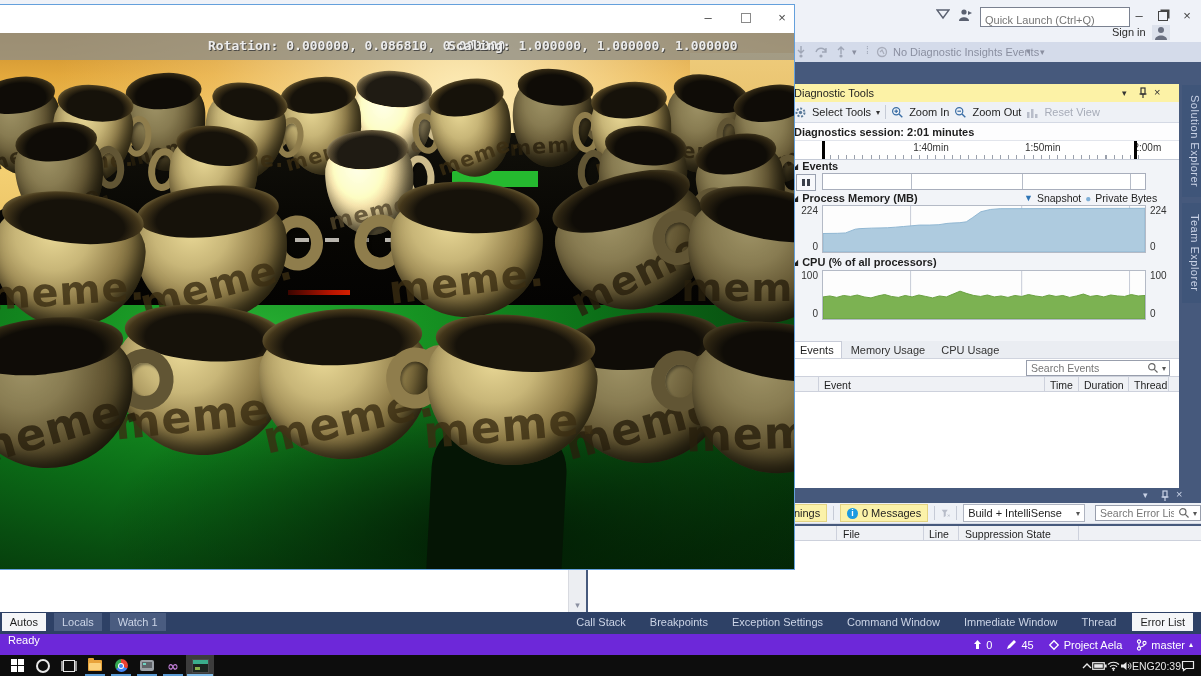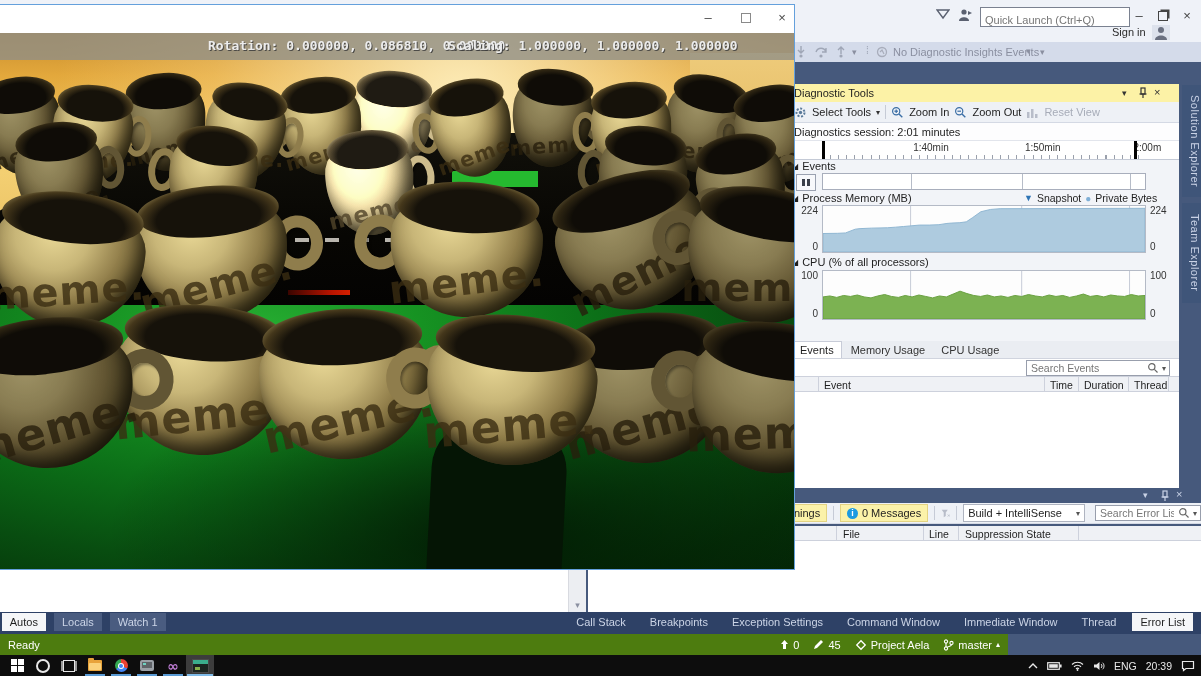--- a/index.html
+++ b/index.html
@@ -25,21 +25,21 @@
   .dtitle{left:0;top:0;width:100%;height:18px;background:#FCF2A6;display:flex;align-items:center;padding-left:6px;box-sizing:border-box}
   .dtoolbar{left:0;top:18px;width:100%;height:21px;background:#EEF1F6;border-bottom:1px solid #D4D9E4;display:flex;align-items:center;gap:5px;padding-left:6px;box-sizing:border-box}
   .dsession{left:0;top:39px;width:100%;height:18px;background:#FDFDFE;border-bottom:1px solid #E2E5EC;display:flex;align-items:center;padding-left:6px;box-sizing:border-box}
   .ruler{left:0;top:57px;width:100%;height:18px;background:#FFF;border-bottom:1px solid #C4CAD6}
   .ruler-plot{left:34px;top:0;width:324px;height:18px;
      background:repeating-linear-gradient(90deg,#9AA0AC 0 1px,transparent 1px 8.1px) bottom/100% 4px no-repeat}
   .rlabel{position:absolute;top:1px;font-size:10px;color:#333;padding-left:3px;white-space:nowrap}
   .rmarker{position:absolute;top:0;width:3px;height:18px;background:#000}
   .sechdr{display:flex;align-items:center;gap:4px;padding-left:4px;box-sizing:border-box;width:100%;height:14px}
   .tri{font-size:8px;color:#1E1E1E}
-  .bold11{font-size:11px;font-weight:normal;color:#1E1E1E;white-space:nowrap}
+  .bold11{font-size:11px;font-weight:bold;color:#1E1E1E;white-space:nowrap}
   .evt-row{left:0;top:89px;width:100%;height:18px}
   .pausebtn{left:8px;top:1px;width:18px;height:15px;border:1px solid #9AA1B0;background:#F7F8FB;display:flex;align-items:center;justify-content:center;gap:2px}
   .pausebtn i{display:block;width:3px;height:7px;background:#3A3F4A}
   .evt-track{left:34px;top:0;width:324px;height:17px;border:1px solid #A8AEBC;background:#fff;box-sizing:border-box}
   .ediv{position:absolute;top:0;width:1px;height:100%;background:#B6BCC8}
   .chartbox{left:34px;width:324px;border:1px solid #B4BAC6;background:#FDFDFD;box-sizing:border-box}
   .chartbox svg{display:block;width:100%;height:100%}
   .ylab{font-size:10px;color:#333;white-space:nowrap}
   .dtabs{left:0;top:257px;width:100%;height:17px;background:#EAEDF2;display:flex;align-items:flex-end;padding-left:4px;box-sizing:border-box;gap:2px}
   .dtab{font-size:11px;color:#333;padding:2px 7px 2px}
@@ -64,29 +64,29 @@
   
   .apanel{left:0;top:565px;width:585px;height:47px;background:#fff}
   .ascroll{left:568px;top:0;width:17px;height:47px;background:#ECEEF2;border-left:1px solid #D8DAE0}
   .ascroll .arr{position:absolute;bottom:2px;left:0;width:17px;text-align:center;color:#8A8FA0;font-size:9px}
 
   
   .btabs{left:0;top:612px;width:1201px;height:22px;background:#2E4166;display:flex;align-items:flex-start;padding-top:1px;box-sizing:border-box}
   .btab{font-size:11px;color:#CBD4E6;padding:3px 8px;margin-right:8px;white-space:nowrap}
   .btab.boxed{background:#4A5C80}
   .btab.active{background:#F5F6F8;color:#1E1E1E}
-  .statusbar{left:0;top:634px;width:1008px;height:21px;background:#4d7c0f;color:#fff;display:flex;align-items:center;font-size:11px}
+  .statusbar{left:0;top:634px;width:1201px;height:21px;background:#6d28d9;color:#fff;display:flex;font-size:11px}
   .sb-right{position:absolute;right:8px;top:0;height:21px;display:flex;align-items:center;gap:14px}
   .sb-item{display:flex;align-items:center;gap:4px;white-space:nowrap}
   .taskbar{left:0;top:655px;width:1201px;height:21px;background:#0D0D0D;display:flex;align-items:center}
   .tslot{width:26px;height:21px;display:flex;align-items:center;justify-content:center;position:relative}
   .tslot.run::after{content:"";position:absolute;left:3px;right:3px;bottom:0;height:2px;background:#5A9BD5}
   .tslot.active{background:#3C3C3C}
   .tslot.active::after{content:"";position:absolute;left:1px;right:1px;bottom:0;height:2px;background:#7FBBE8}
-  .tray{position:absolute;right:6px;top:0;height:21px;display:flex;align-items:center;gap:9px;color:#E8E8E8;font-size:10.5px}
+  .tray{position:absolute;right:6px;top:0;height:21px;display:flex;align-items:center;color:#E8E8E8;font-size:10.5px}
 
   
   .gwin{left:-1px;top:4px;width:796px;height:566px;background:#fff;border:1px solid #64A0DC;box-sizing:border-box}
   .gtitle{left:0;top:0;width:100%;height:28px;background:#fff}
   .gbtn{width:30px;height:20px;top:3px;color:#4A4A4A;font-size:13px;text-align:center;line-height:19px}
   .gview{left:0;top:28px;width:794px;height:536px;overflow:hidden;
      background:
        radial-gradient(ellipse at 58% 12%,rgba(255,242,196,.9) 0,rgba(255,222,150,.3) 38%,rgba(255,210,130,0) 62%),
        linear-gradient(180deg,#C98E2E 0,#E3A83C 8%,#EFBE55 16%,#F3CF72 26%,#EDC567 36%,#D8A84A 50%,#C79137 64%,#B97F2C 100%)}
   .wallR{left:690px;top:20px;width:104px;height:300px;background:linear-gradient(180deg,#EECB7A,#D9A94C 70%,#C08A32)}

